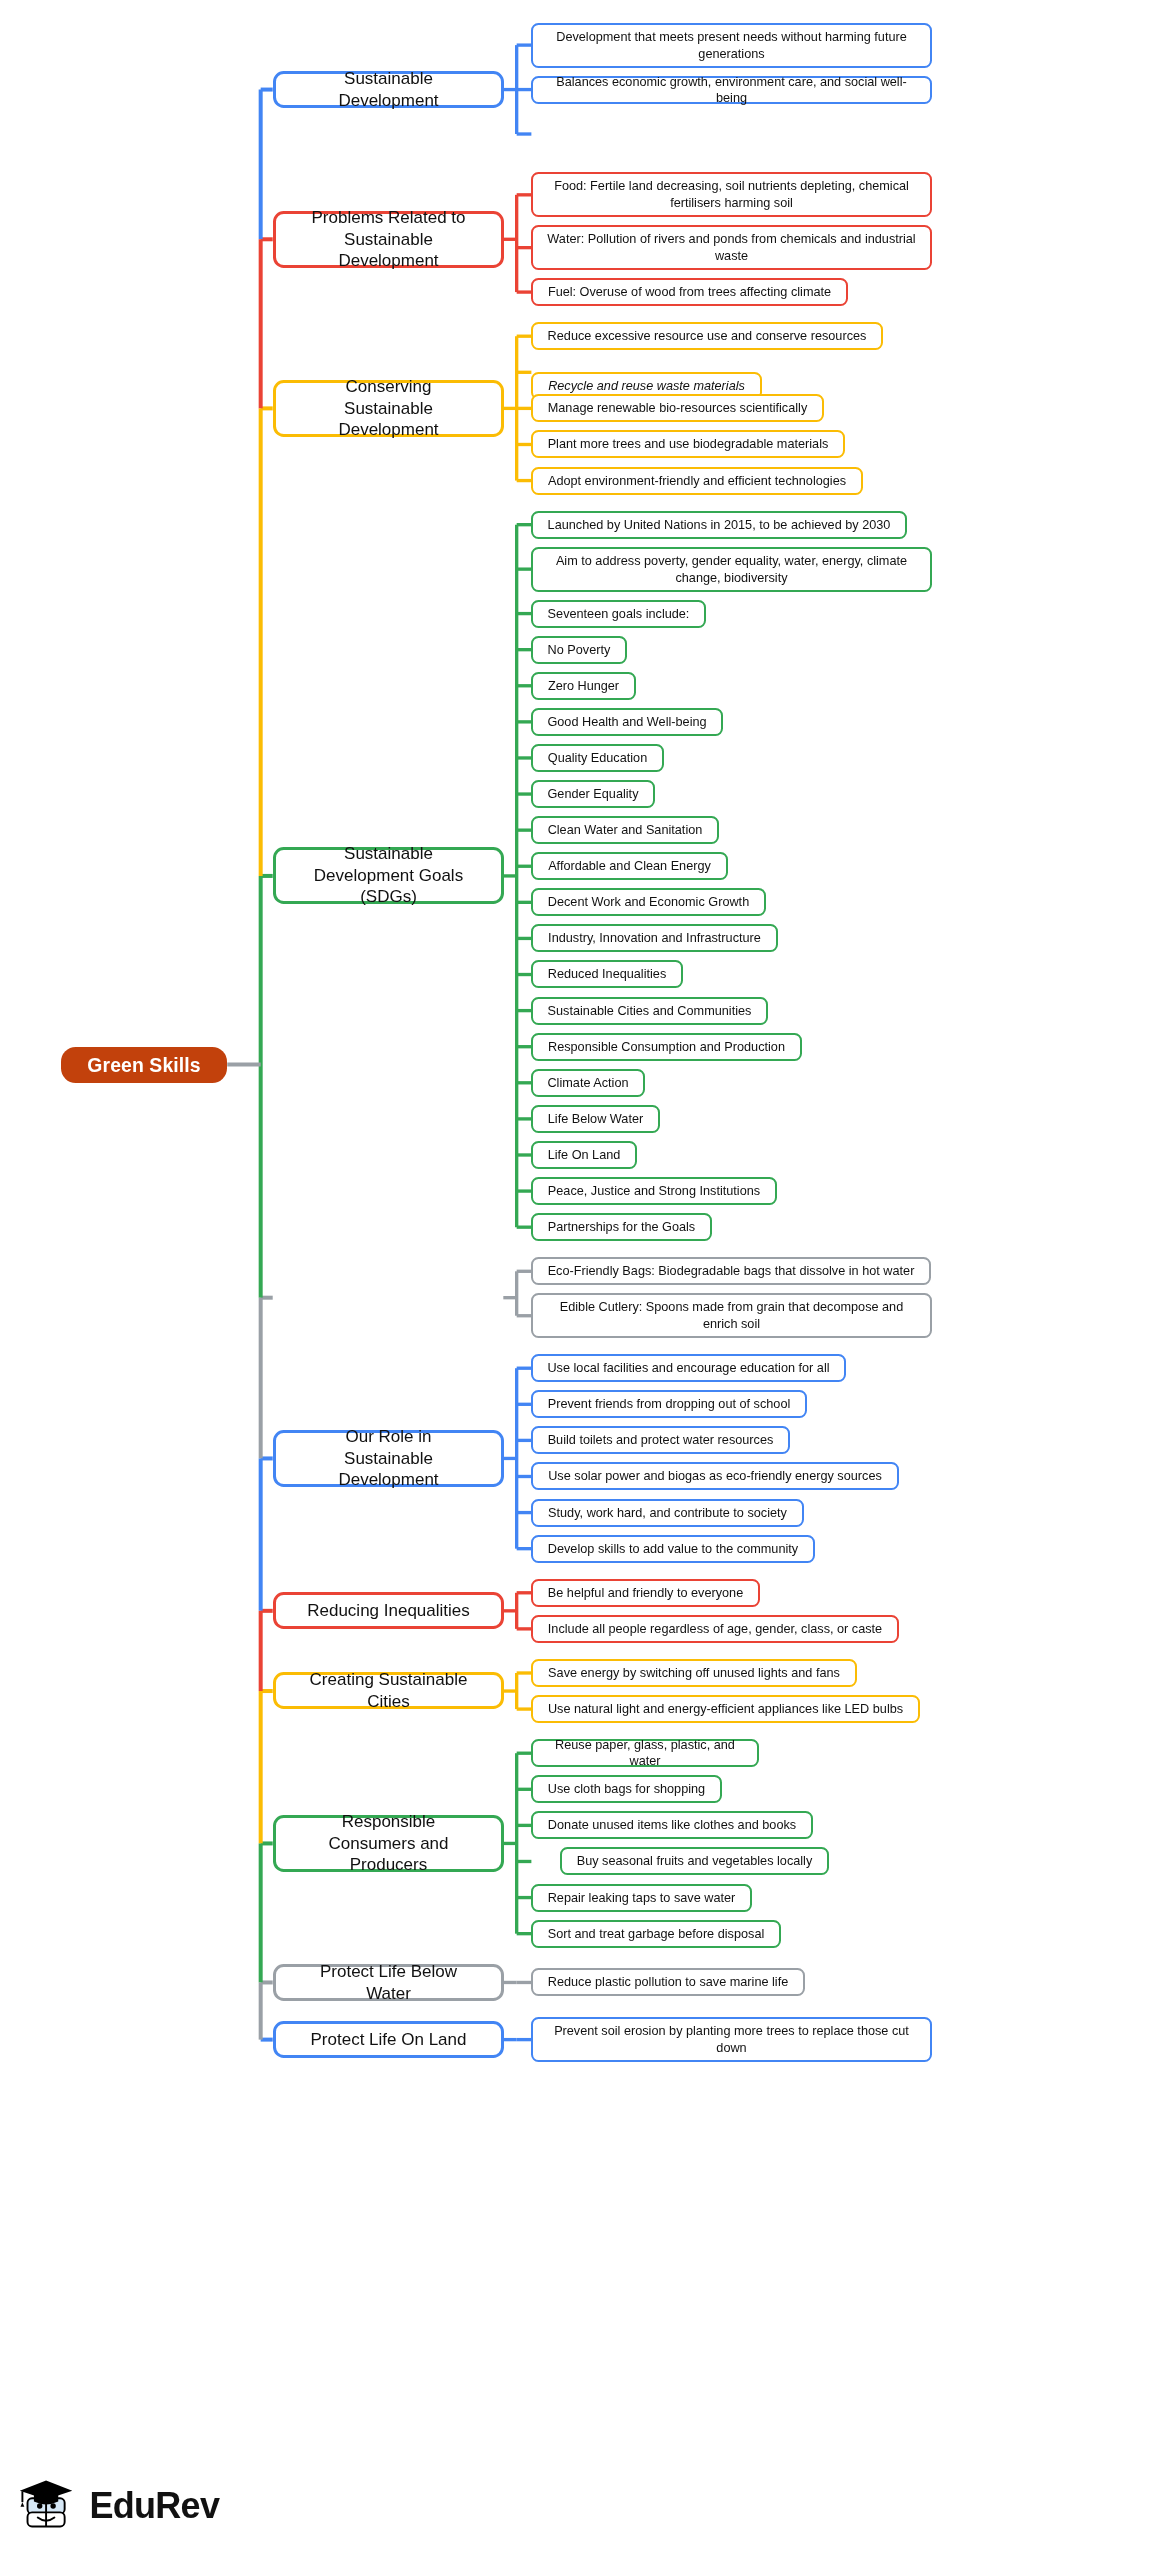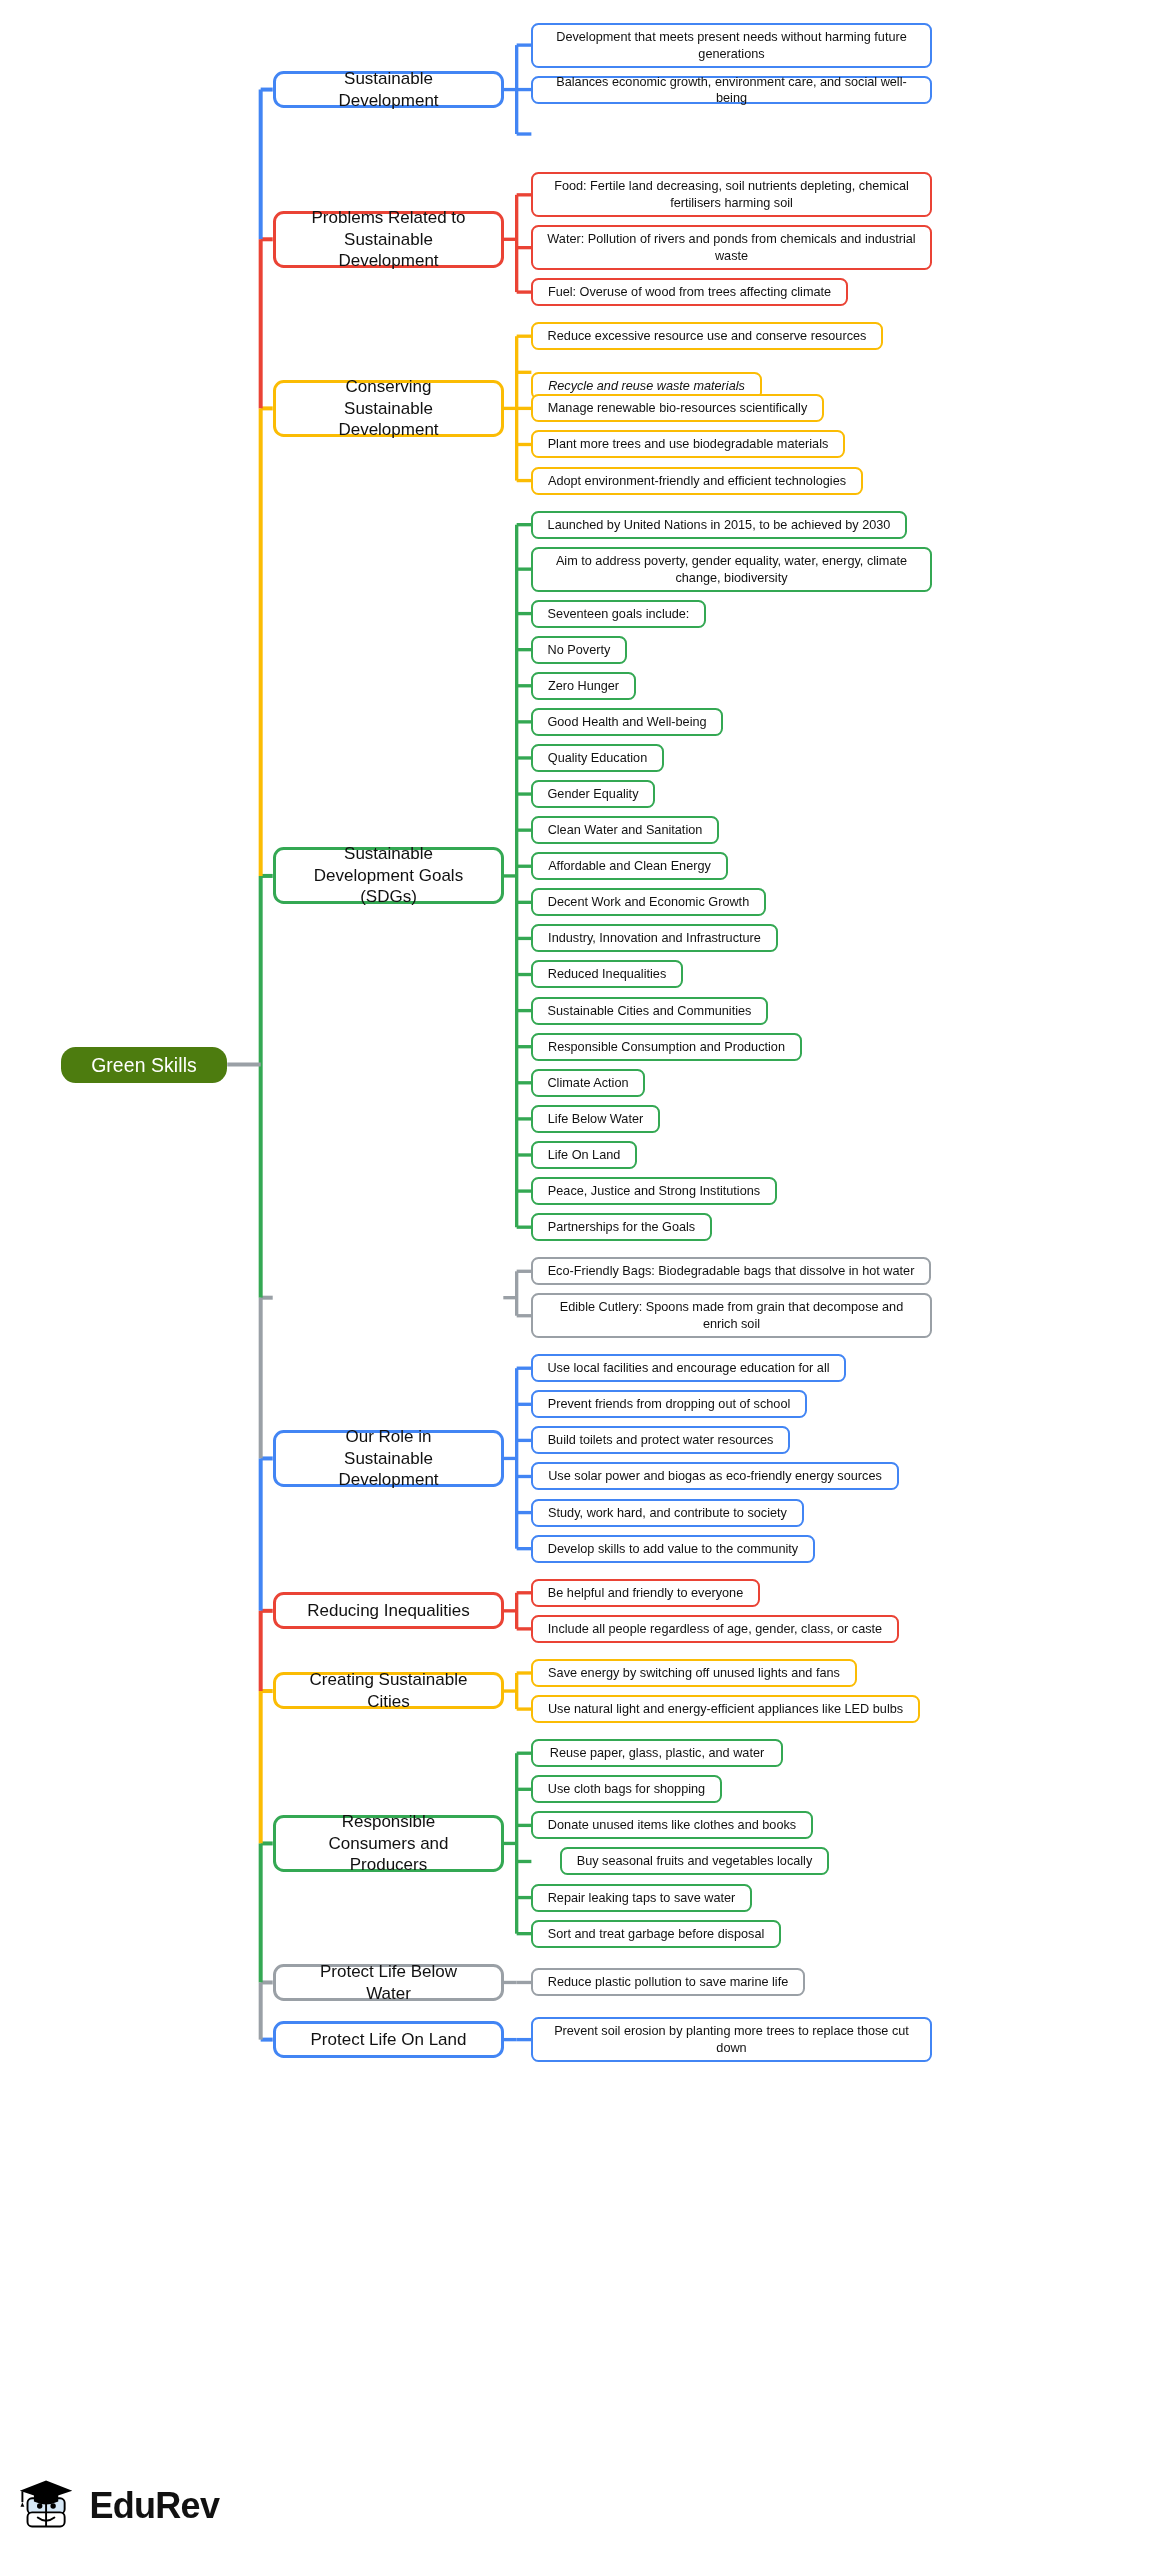--- a/index.html
+++ b/index.html
@@ -22,26 +22,26 @@
     background:#ffffff;
     display:flex;
     align-items:center;
     justify-content:center;
     text-align:center;
     color:#111111;
     line-height:1.28;
     border-style:solid;
   }
   .root{
-    background:#4d7c0f;
+    background:#c2410c;
     color:#ffffff;
     border:none;
     border-radius:14.7px;
     font-size:19.4px;
-    font-weight:normal;
+    font-weight:bold;
     letter-spacing:0.1px;
   }
   .branch{
     border-width:3.3px;
     border-radius:10.7px;
     font-size:17px;
     padding:4px 27px;
   }
   .leaf{
     border-width:2.7px;
@@ -312,21 +312,21 @@
     </div>
     <div class="node leaf" style="left: 531px; top: 1659px; width: 326px; height: 28px; border-color: rgb(251, 188, 4);">
       <span>Save energy by switching off unused lights and fans</span>
     </div>
     <div class="node leaf" style="left: 531px; top: 1695px; width: 389px; height: 28px; border-color: rgb(251, 188, 4);">
       <span>Use natural light and energy-efficient appliances like LED bulbs</span>
     </div>
     <div class="node branch" style="left: 273px; top: 1815px; width: 231px; height: 57px; border-color: rgb(52, 168, 83);">
       <span>Responsible Consumers and Producers</span>
     </div>
-    <div class="node leaf" style="left: 531px; top: 1739px; width: 252px; height: 28px; border-color: rgb(52, 168, 83);">
+    <div class="node leaf" style="left: 531px; top: 1739px; width: 228px; height: 28px; border-color: rgb(52, 168, 83);">
       <span>Reuse paper, glass, plastic, and water</span>
     </div>
     <div class="node leaf" style="left: 531px; top: 1775px; width: 191px; height: 28px; border-color: rgb(52, 168, 83);">
       <span>Use cloth bags for shopping</span>
     </div>
     <div class="node leaf" style="left: 531px; top: 1811px; width: 282px; height: 28px; border-color: rgb(52, 168, 83);">
       <span>Donate unused items like clothes and books</span>
     </div>
     <div class="node leaf" style="left: 560px; top: 1847px; width: 269px; height: 28px; border-color: rgb(52, 168, 83);">
       <span>Buy seasonal fruits and vegetables locally</span>

